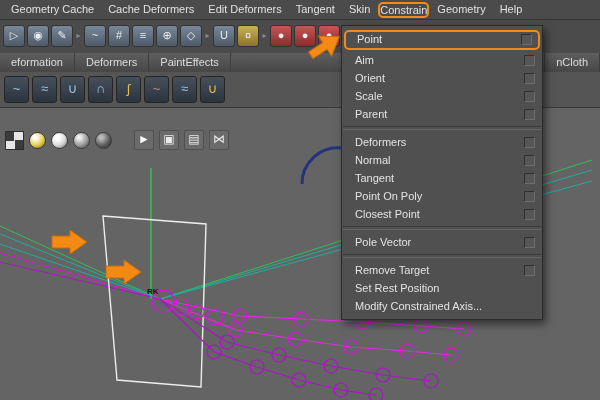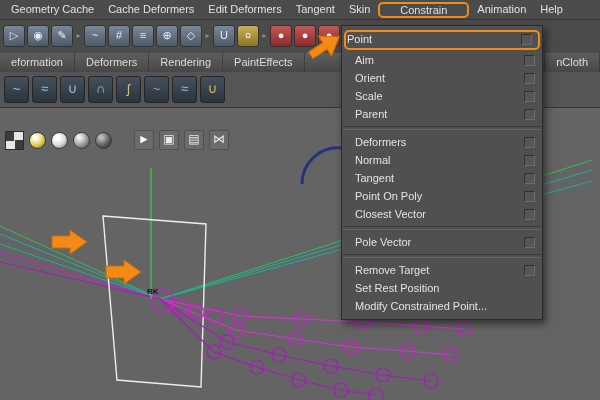--- a/index.html
+++ b/index.html
@@ -3,21 +3,21 @@
 <meta charset="utf-8">
 <style>
   html,body{margin:0;padding:0;background:#222;}
   #screen{position:relative;width:600px;height:400px;overflow:hidden;
           font-family:"Liberation Sans",sans-serif;background:#737373;
           -webkit-font-smoothing:antialiased;}
   
   #menubar{position:absolute;top:0;left:0;width:600px;height:19px;background:#4b4b4b;
            border-bottom:1px solid #353535;display:flex;align-items:center;padding-left:4px;z-index:5;}
   .mb-item{padding:0 7px;font-size:11px;color:#e2e2e2;line-height:17px;white-space:nowrap;cursor:default;}
-  .mb-item.hl{border:2px solid #f28a15;border-radius:5px;padding:0 20px;line-height:12px;margin:0 1px;}
+  .mb-item.hl{border:2px solid #f28a15;border-radius:5px;padding:0 0;line-height:12px;margin:0 1px;}
   
   #statusline{position:absolute;top:19px;left:0;width:600px;height:34px;background:#4b4b4b;
               display:flex;align-items:center;gap:2px;padding-left:3px;z-index:4;}
   .ico{width:20px;height:20px;flex:0 0 20px;border-radius:3px;border:1px solid #333;
        background:linear-gradient(#78879a,#4e5a68);color:#e9eff6;font-size:11px;
        line-height:19px;text-align:center;}
   .ico.red{background:linear-gradient(#c85555,#8a2d2d);}
   .ico.gold{background:linear-gradient(#c9b15a,#8a7426);}
   .ico::before{content:"";}
   .c1::before{content:"▷"}.c2::before{content:"◉"}.c3::before{content:"✎"}
@@ -65,41 +65,41 @@
         border:1px solid rgba(0,0,0,0.25);border-radius:2px;background:rgba(255,255,255,0.05);}
   .pico::before{content:"";}
   .p1::before{content:"►";color:#fff}.p2::before{content:"▣"}.p3::before{content:"▤"}.p4::before{content:"⋈"}
   
   #constrain-menu{position:absolute;left:341px;top:25px;width:200px;background:#505050;
                   border:1px solid #2b2b2b;box-shadow:3px 4px 8px rgba(0,0,0,0.5);
                   padding:3px 0 4px 0;z-index:10;}
   .mi{position:relative;height:18px;line-height:18px;padding:0 26px 0 13px;
       font-size:11px;color:#e3e3e3;white-space:nowrap;cursor:default;}
   .mi.hl{border:2px solid #f28a15;border-radius:5px;height:16px;line-height:15px;
-         margin:1px 2px;padding-left:1px;}
+         margin:1px 2px;padding-left:11px;}
   .obox{position:absolute;right:7px;top:4px;width:9px;height:9px;background:#565656;
         border:1px solid;border-color:#303030 #6d6d6d #6d6d6d #303030;}
   .mi.hl .obox{top:2px;right:6px;}
   .msep{height:2px;margin:3px 1px;border-top:1px solid #3b3b3b;border-bottom:1px solid #646464;}
   
   .arrow{position:absolute;z-index:30;}
 </style>
 </head>
 <body>
 
 <div id="screen">
 
   <div id="menubar">
     <span class="mb-item">Geometry Cache</span>
     <span class="mb-item">Cache Deformers</span>
     <span class="mb-item">Edit Deformers</span>
     <span class="mb-item">Tangent</span>
     <span class="mb-item">Skin</span>
     <span class="mb-item hl">Constrain</span>
-    <span class="mb-item">Animation</span>
+    <span class="mb-item">Geometry</span>
     <span class="mb-item">Help</span>
   </div>
 
   <div id="statusline">
     <div class="ico c1"></div>
     <div class="ico c2"></div>
     <div class="ico c3"></div>
     <div class="dv"></div>
     <div class="ico c4"></div>
     <div class="ico c5"></div>
@@ -114,21 +114,20 @@
     <div class="ico red c12"></div>
     <div class="ico red c13"></div>
     <div class="dv"></div>
     <div class="ico c14"></div>
     <div class="ico c15"></div>
   </div>
 
   <div id="shelftabs">
     <span class="tab">eformation</span>
     <span class="tab">Deformers</span>
-    <span class="tab">Rendering</span>
     <span class="tab">PaintEffects</span>
     <span id="tabs-right">
       <span class="tab">Hair</span>
       <span class="tab">nCloth</span>
     </span>
   </div>
 
   <div id="shelficons">
     <div class="sico d1"></div>
     <div class="sico d2"></div>
@@ -241,38 +240,38 @@
     </div>
     <div class="mi">
       <span>Tangent</span>
       <span class="obox"></span>
     </div>
     <div class="mi">
       <span>Point On Poly</span>
       <span class="obox"></span>
     </div>
     <div class="mi">
-      <span>Closest Vector</span>
+      <span>Closest Point</span>
       <span class="obox"></span>
     </div>
     <div class="msep"></div>
     <div class="mi">
       <span>Pole Vector</span>
       <span class="obox"></span>
     </div>
     <div class="msep"></div>
     <div class="mi">
       <span>Remove Target</span>
       <span class="obox"></span>
     </div>
     <div class="mi">
       <span>Set Rest Position</span>
     </div>
     <div class="mi">
-      <span>Modify Constrained Point...</span>
+      <span>Modify Constrained Axis...</span>
     </div>
   </div>
 
   <svg class="arrow" style="left:306px;top:28px" width="46" height="38">
     <polygon points="2,14 19,14 19,6 36,18 19,30 19,22 2,22" transform="rotate(-33 19 18)" fill="#f28a15" stroke="#c96d08" stroke-width="1"></polygon>
   </svg>
   <svg class="arrow" style="left:50px;top:228px" width="40" height="28">
     <polygon points="2,8 20,8 20,2 37,14 20,26 20,20 2,20" fill="#f28a15" stroke="#c96d08" stroke-width="1"></polygon>
   </svg>
   <svg class="arrow" style="left:104px;top:258px" width="40" height="28">

